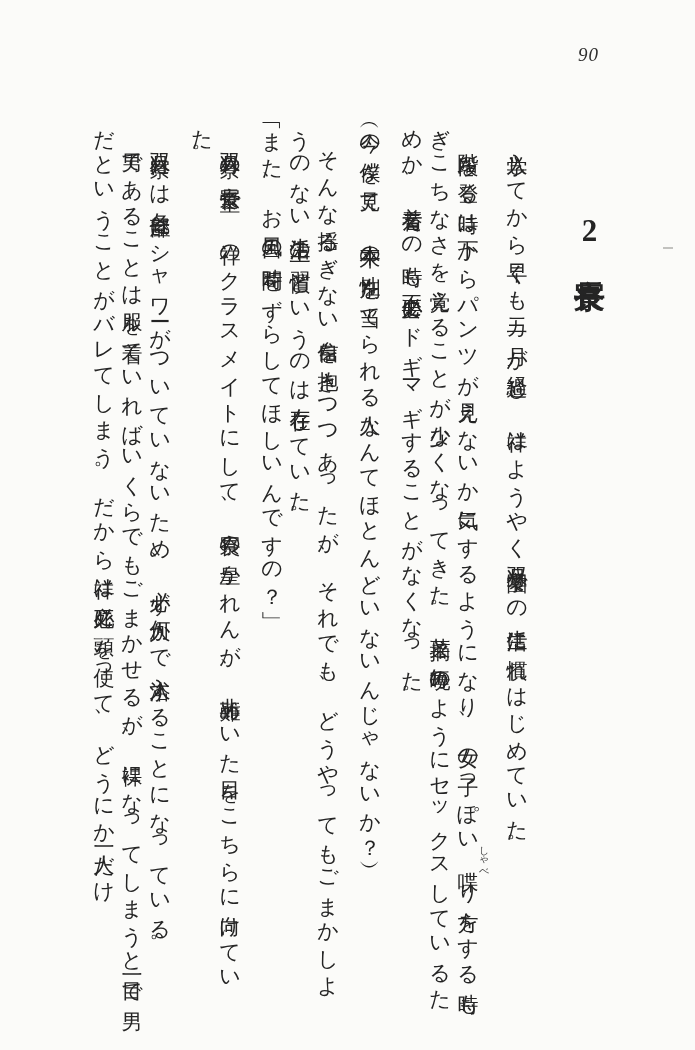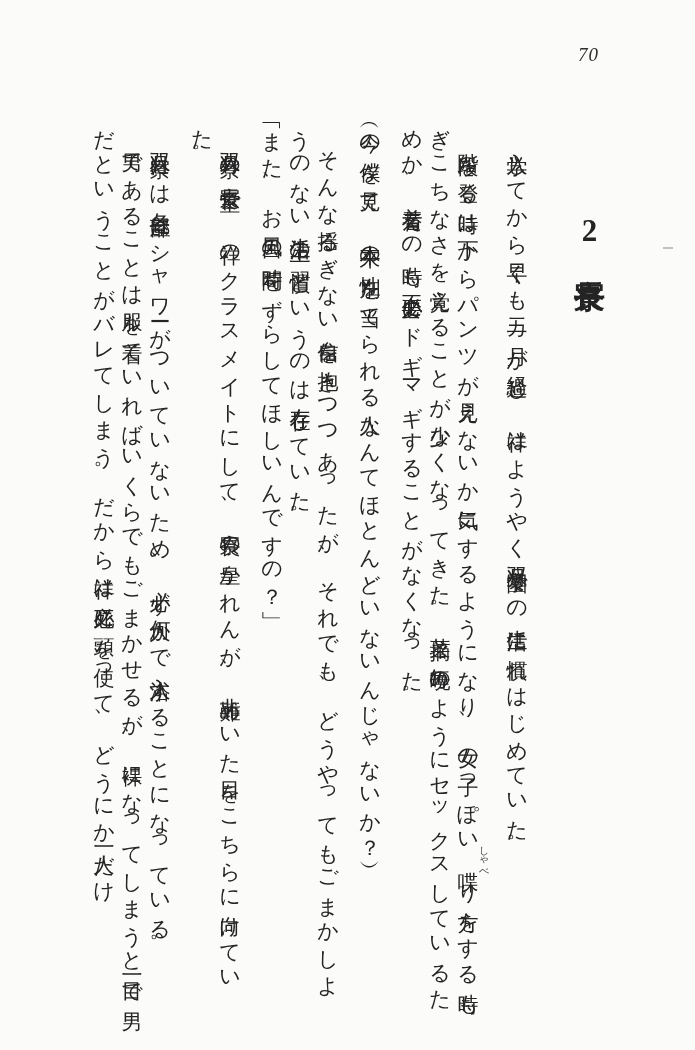--- a/index.html
+++ b/index.html
@@ -78,21 +78,21 @@
     font-size: 10px;
     letter-spacing: 0;
     color: #3a3a3a;
   }
 </style>
 </head>
 <body>
 
 <div class="page">
 
-  <div class="page-number">70</div>
+  <div class="page-number">90</div>
 
   <div class="margin-mark"></div>
 
   <div class="text-body">
     <h1 class="chapter-heading">
       <span class="chapter-num">2</span><span class="chapter-title-text">寮長</span>
     </h1>
 
   <p class="indent tight">入学してから早くも二カ月が経過し、祥はようやく双月学園での生活に慣れはじめていた。</p>
       <p class="indent">階段を登る時は下からパンツが見えないか気にするようになり、女の子っぽい<ruby>喋<rt>しゃべ</rt></ruby>り方をする時もぎこちなさを覚えることが少なくなってきた。菜摘と毎晩のようにセックスしているためか、着替えの時も不必要にドギマギすることがなくなった。</p>

